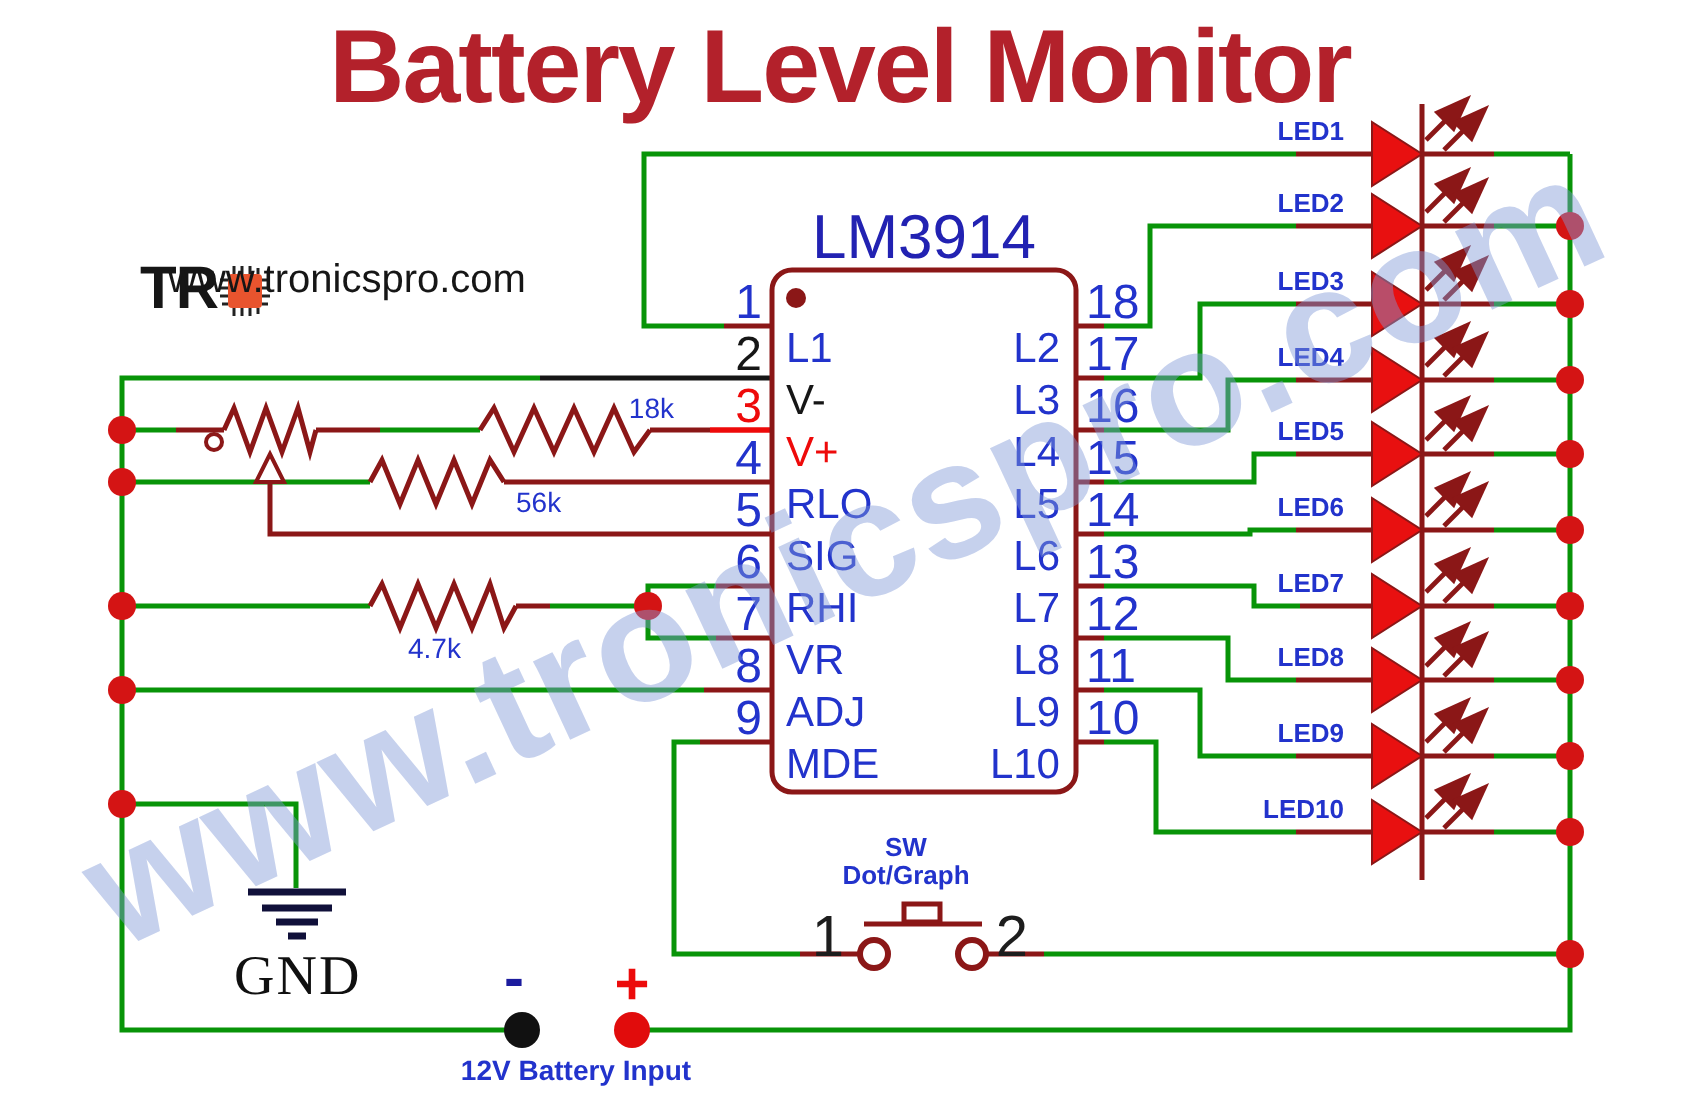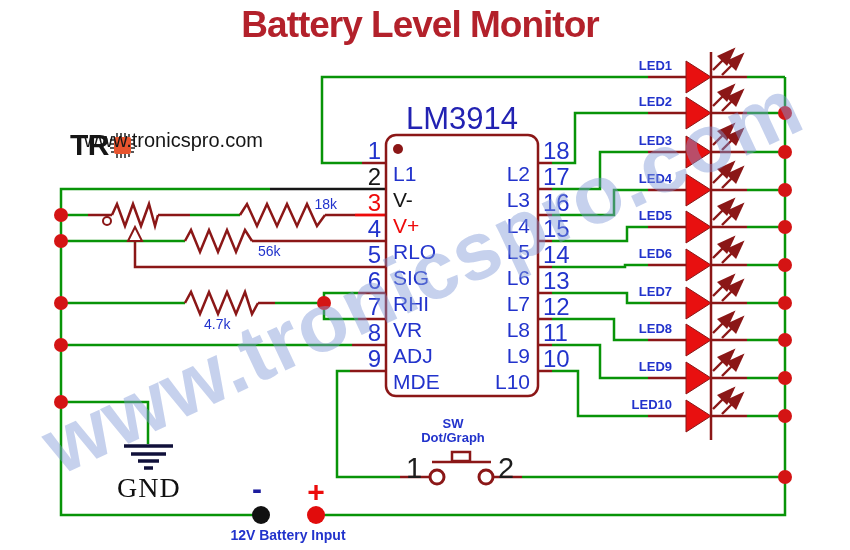--- a/index.html
+++ b/index.html
@@ -1,20 +1,20 @@
 <!DOCTYPE html>
 <html style="--wire: #089408; --component: #8b1717; --junction: #d41414; --led: #e81010; --text_blue: #2233cc; --navy: #2222b2; --title: #b3212b; --orange: #e8542e;"><head>
 <meta charset="utf-8">
 <style>
   html,body{margin:0;padding:0;background:#fff;}
   body{width:850px;height:550px;position:relative;overflow:hidden;
        font-family:"Liberation Sans",sans-serif;}
   .abs{position:absolute;}
   #title{left:110px;top:4px;width:620px;text-align:center;
-         font-size:37px;font-weight:bold;color:var(--title,#b3212b);letter-spacing:-1px;}
+         font-size:52px;font-weight:bold;color:var(--title,#b3212b);letter-spacing:-1px;}
   #logo{left:70px;top:92px;display:flex;align-items:center;
         font-size:30px;font-weight:bold;color:#161616;letter-spacing:-0.5px;margin-top:36px;}
   #logo .or{color:var(--orange,#e8542e);}
   #website{left:84px;top:129px;font-size:20px;color:#161616;}
   #watermark{left:28px;top:408px;font-size:82px;font-weight:bold;white-space:nowrap;
              color:rgba(128,152,214,0.45);transform:rotate(-25deg);transform-origin:0 0;
              pointer-events:none;letter-spacing:1px;}
   svg text{font-family:"Liberation Sans",sans-serif;}
   .w{stroke:var(--wire,#089408);fill:none;stroke-width:2.5px;}
   .dr{stroke:var(--component,#8b1717);fill:none;stroke-width:2.5px;}

